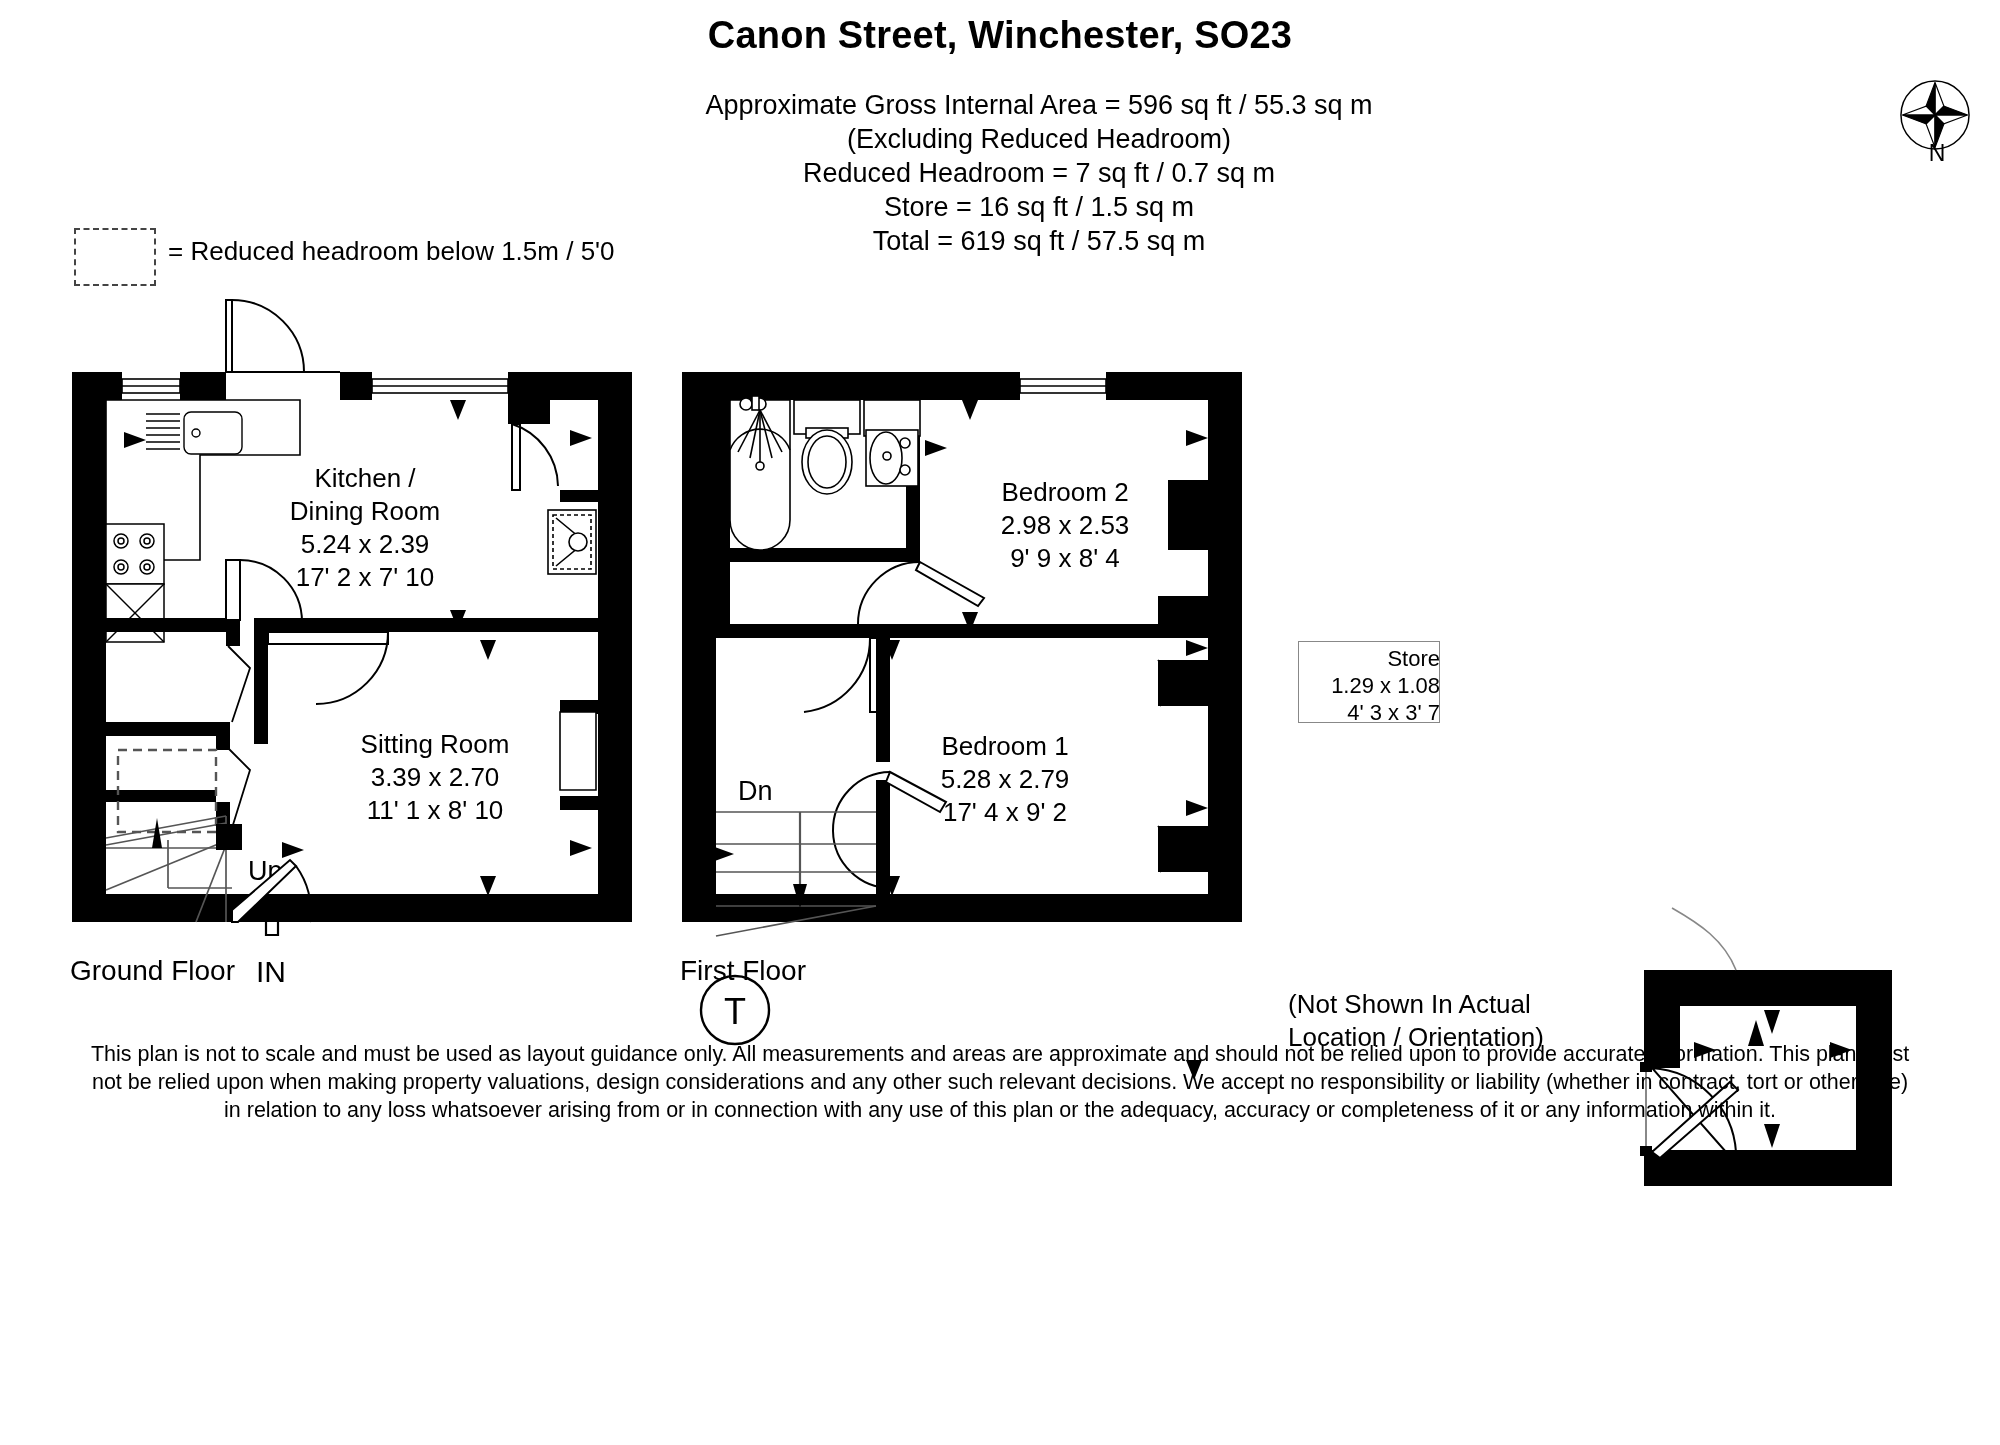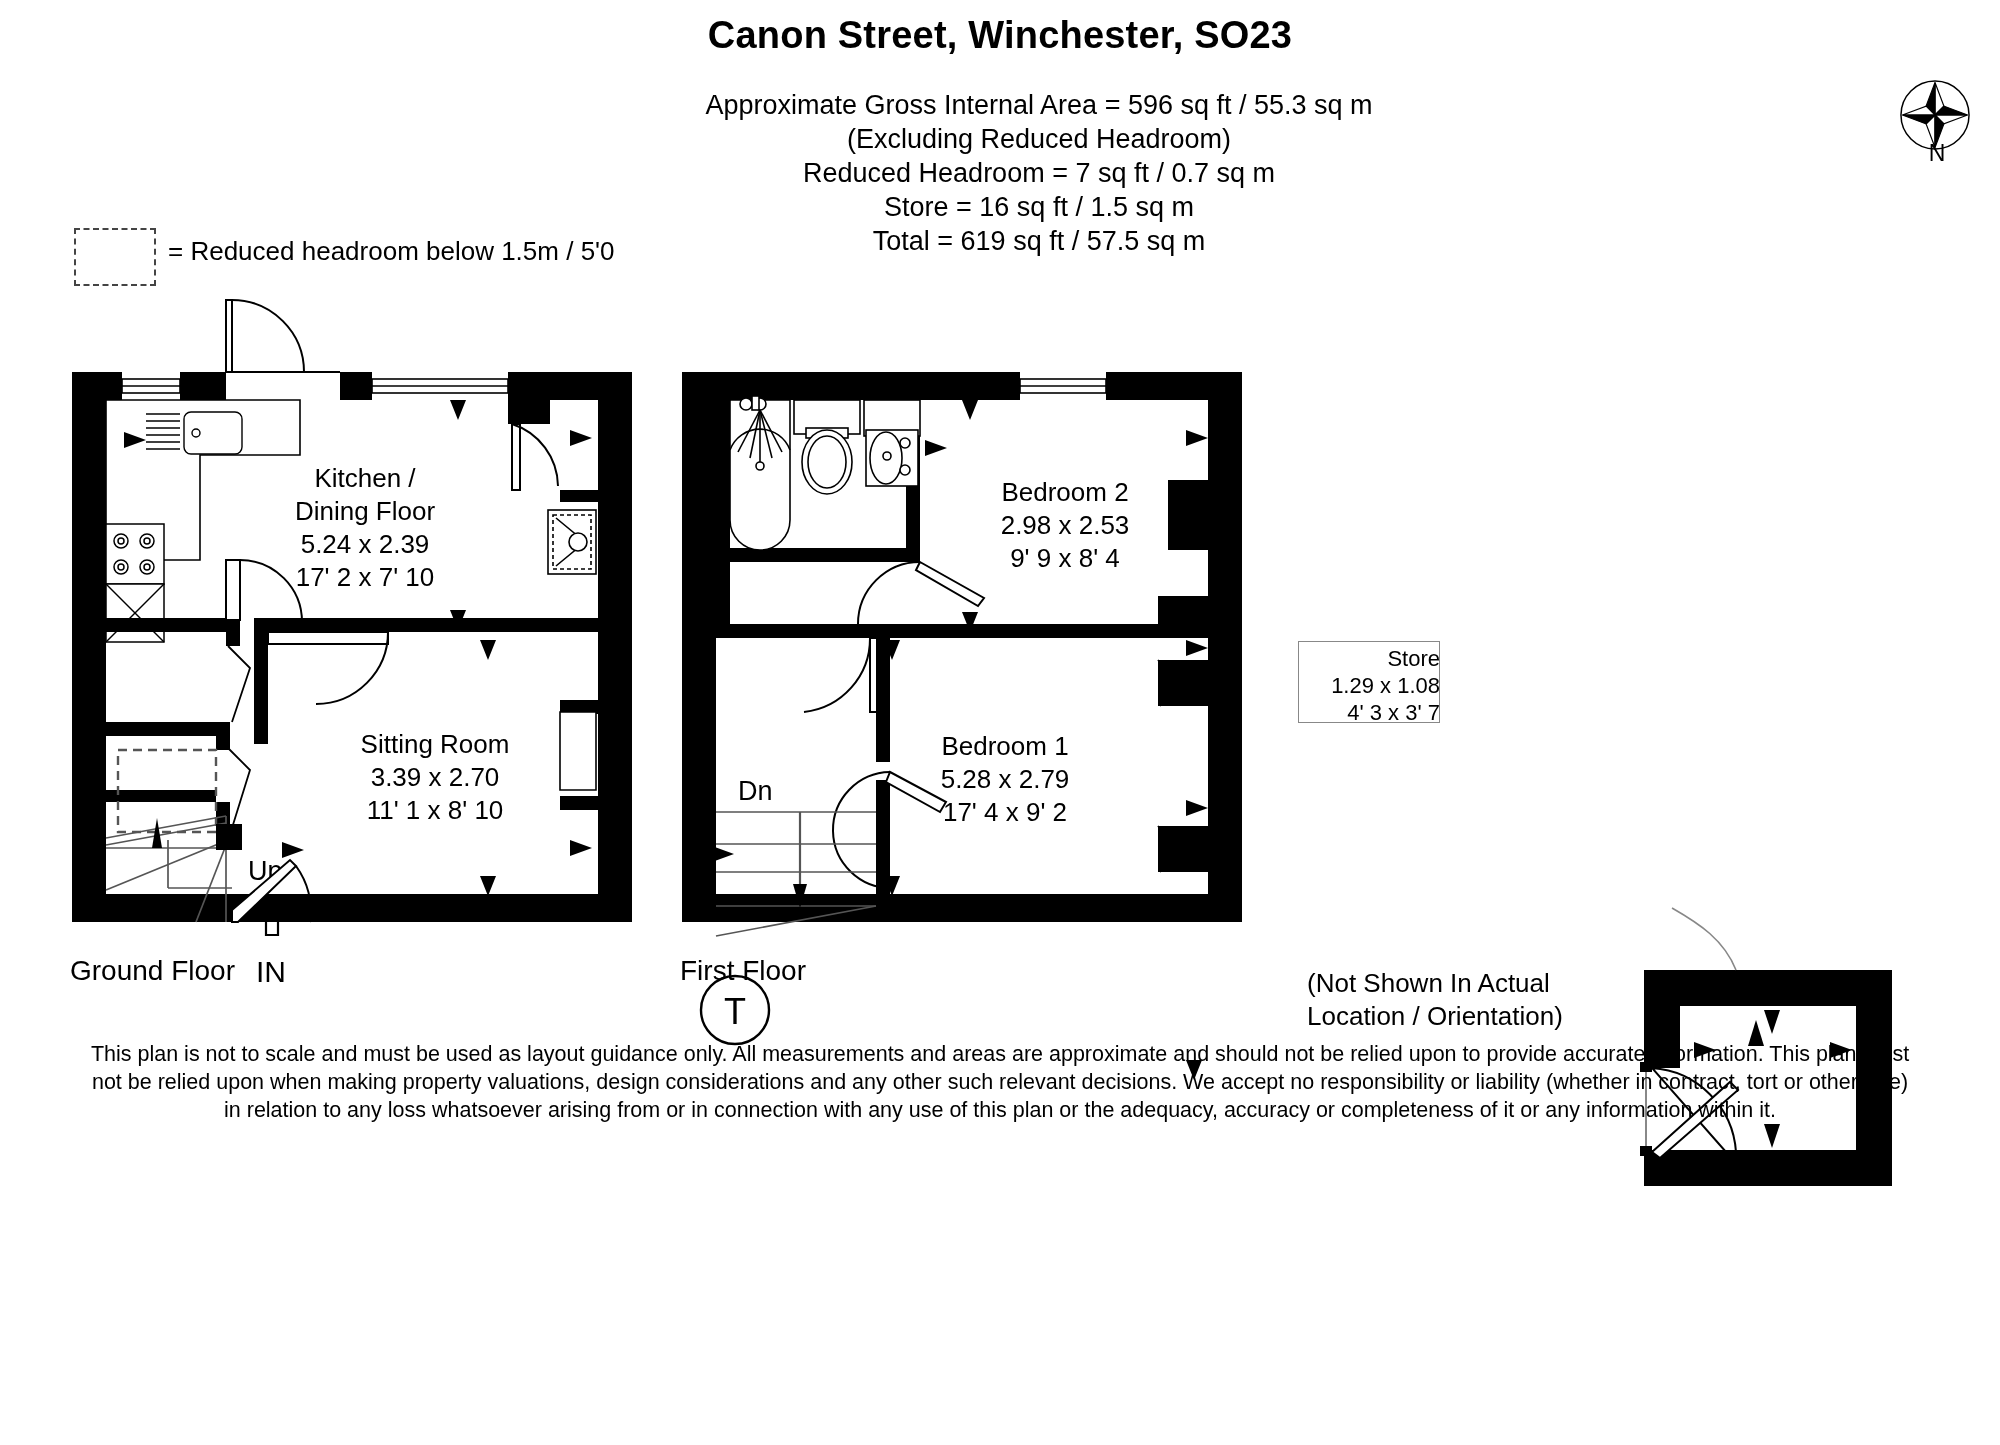--- a/index.html
+++ b/index.html
@@ -7,21 +7,21 @@
   .abs{position:absolute;}
   #title{top:14px;left:0;width:2000px;text-align:center;font-size:38px;font-weight:bold;letter-spacing:.2px;}
   #subtitle{top:88px;left:0;width:2000px;text-align:center;font-size:27px;line-height:34px;margin-left:39px;}
   #legend-box{left:74px;top:228px;width:82px;height:58px;border:2px dashed #444;box-sizing:border-box;}
   #legend-text{left:168px;top:236px;font-size:26px;white-space:nowrap;}
   .compass{left:1898px;top:78px;width:74px;height:74px;}
   #compass-n{left:1922px;top:140px;width:30px;text-align:center;font-size:23px;}
   .floor-label{font-size:28px;}
   #gf-label{left:70px;top:955px;}
   #ff-label{left:680px;top:955px;}
-  #store-note{left:1288px;top:967px;font-size:26px;line-height:33px;margin-left:19px;}
+  #store-note{left:1288px;top:988px;font-size:26px;line-height:33px;}
   #disclaimer{left:0;top:1040px;width:2000px;text-align:center;font-size:21.5px;line-height:28px;padding:0 88px;box-sizing:border-box;}
   .roomlabel{position:absolute;text-align:center;font-size:26px;line-height:33px;white-space:nowrap;}
   #store-callout{left:1298px;top:641px;width:142px;height:82px;border:1px solid #888;box-sizing:border-box;}
   #store-callout-text{left:1298px;top:645px;width:142px;text-align:right;font-size:22px;line-height:27px;}
   svg{position:absolute;left:0;top:0;}
 </style>
 </head>
 <body>
 
 <div class="abs" id="title">Canon Street, Winchester, SO23</div>
@@ -372,21 +372,21 @@
       <polygon points="1748,1046 1764,1046 1756,1020"></polygon>
       <polygon points="1694,1042 1716,1050 1694,1058"></polygon>
       <polygon points="1830,1042 1852,1050 1830,1058"></polygon>
       <polygon points="1764,1124 1780,1124 1772,1148"></polygon>
     </g>
   </g>
 </svg>
 
 <div class="roomlabel" style="left:230px;top:462px;width:270px;">
   <div>Kitchen /</div>
-  <div>Dining Floor</div>
+  <div>Dining Room</div>
   <div>5.24 x 2.39</div>
   <div>17' 2 x 7' 10</div>
 </div>
 
 <div class="roomlabel" style="left:300px;top:728px;width:270px;">
   <div>Sitting Room</div>
   <div>3.39 x 2.70</div>
   <div>11' 1 x 8' 10</div>
 </div>
 

